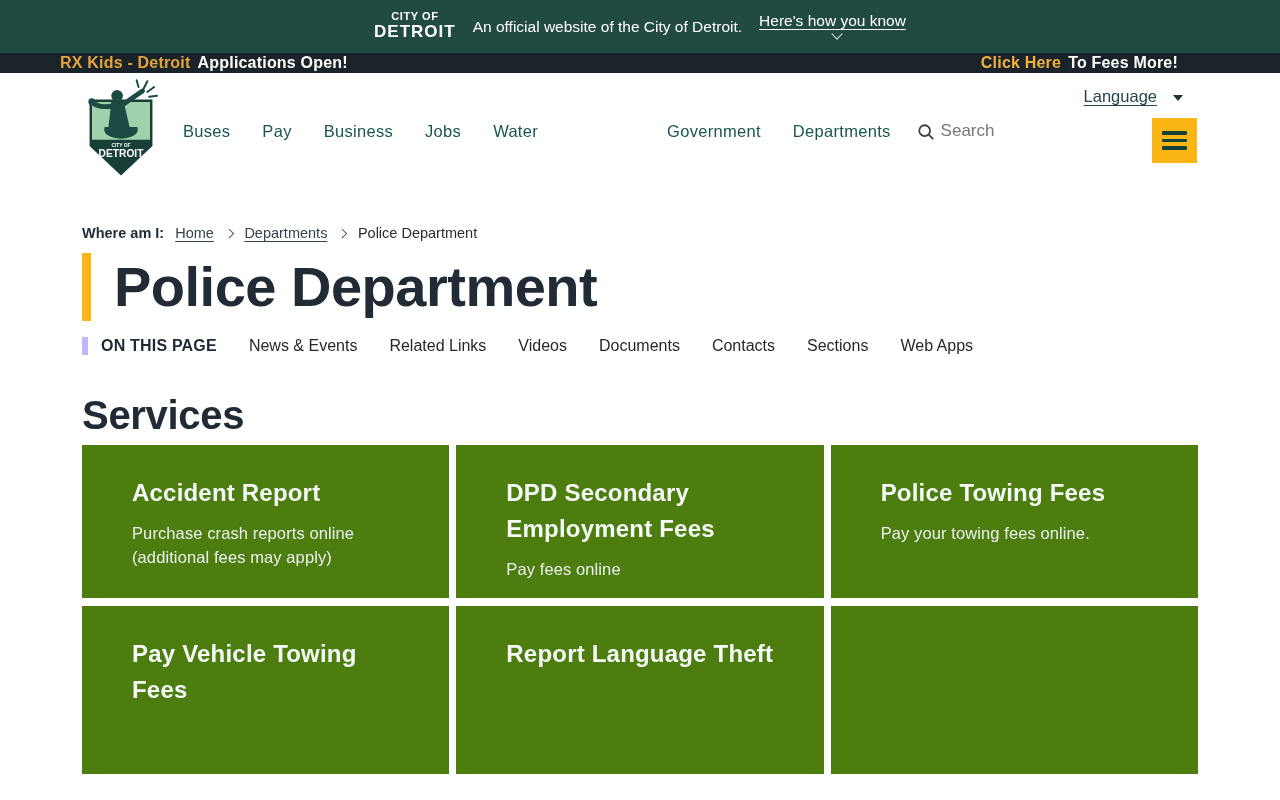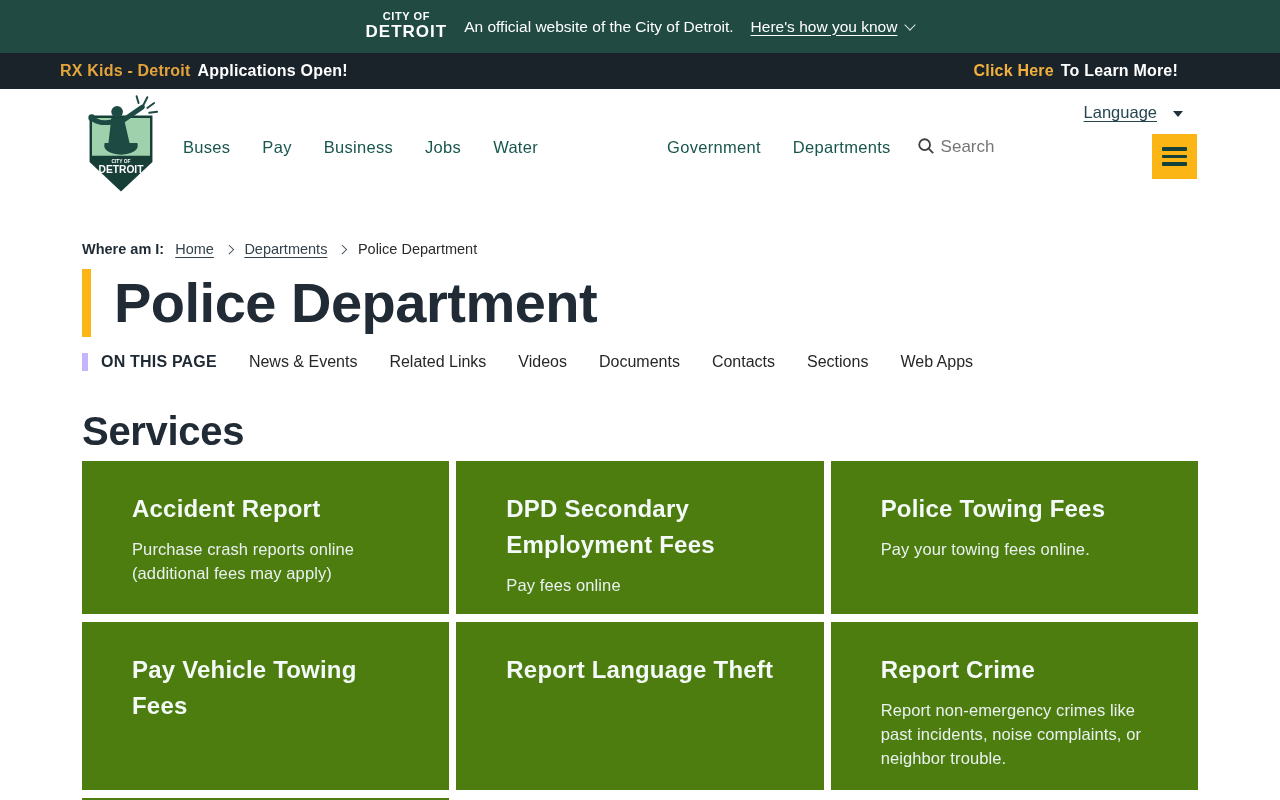--- a/index.html
+++ b/index.html
@@ -14,44 +14,44 @@
 
   
   .topbar {
     height: 53px; background: #204a42; color: #fff;
     display: flex; align-items: center; justify-content: center; gap: 17px;
   }
   .tb-logo { text-align: center; line-height: 1.08; }
   .tb-logo .l1 { font-size: 11px; font-weight: bold; letter-spacing: .6px; }
   .tb-logo .l2 { font-size: 17px; font-weight: bold; letter-spacing: 1px; }
   .tb-text { font-size: 15.5px; }
-  .tb-link { font-size: 15.5px; color: #fff; text-decoration: underline; text-underline-offset: 3px; display: inline-flex; align-items: center; }
+  .tb-link { font-size: 15.5px; color: #fff; text-decoration: underline; text-underline-offset: 3px; display: inline-flex; align-items: center; flex-direction: column; }
   .chev-down {
     width: 8px; height: 8px; display: inline-block; margin-left: 9px; margin-bottom: 3px;
     border-right: 1.5px solid #d7e4e0; border-bottom: 1.5px solid #d7e4e0;
     transform: rotate(45deg);
   }
 
   
   .banner {
-    height: 36px; background: #1a232a; color: #fff;
+    height: 20px; background: #1a232a; color: #fff;
     display: flex; align-items: center; justify-content: space-between;
     padding: 0 102px 0 60px; font-size: 16px; font-weight: 600; letter-spacing: .2px;
   }
   .banner .hl-orange { color: #e3a439; margin-right: 7px; }
   .banner .hl-yellow { color: #f2b13d; margin-right: 7px; padding-left: 42px; }
 
   
   .header { position: relative; height: 112px; background: #fff; }
   .header-inner { display: flex; align-items: center; height: 100%; padding: 0 82px; }
   .logo { width: 78px; height: 98px; margin-top: 2px; flex: 0 0 auto; }
   .mainnav { display: flex; align-items: center; gap: 32px; margin-left: 23px; margin-top: 4px; }
   .mainnav a { font-size: 16.5px; color: #19564e; letter-spacing: .3px; }
   .mainnav a.gap-left { margin-left: 97px; }
-  .search { display: flex; align-items: flex-start; gap: 6px; margin-left: 26px; margin-top: 4px; color: #767676; font-size: 17px; cursor: pointer; }
+  .search { display: flex; align-items: flex-end; gap: 6px; margin-left: 26px; margin-top: 4px; color: #767676; font-size: 17px; cursor: pointer; }
   .language {
     position: absolute; top: 14px; right: 97px;
     font-size: 16.5px; color: #26464f; display: flex; align-items: center; gap: 16px; cursor: pointer;
   }
   .language .lbl { text-decoration: underline; text-underline-offset: 3px; }
   .caret-down { width: 0; height: 0; border-left: 5px solid transparent; border-right: 5px solid transparent; border-top: 6px solid #22303a; display: inline-block; margin-top: 2px; }
   .menu-btn {
     position: absolute; top: 45px; right: 83px; width: 45px; height: 45px;
     background: #fbb616; border: none; cursor: pointer;
     display: flex; flex-direction: column; align-items: center; justify-content: center; gap: 4px;
@@ -107,21 +107,21 @@
     <span>Here's how you know</span>
     <span class="chev-down"></span>
   </a>
 </div>
 
 <div class="banner">
   <div>
     <a class="hl-orange">RX Kids - Detroit</a><span>Applications Open!</span>
   </div>
   <div>
-    <a class="hl-yellow">Click Here</a><span>To Learn More!</span>
+    <a class="hl-yellow">Click Here</a><span>To Fees More!</span>
   </div>
 </div>
 
 <header class="header">
   <div class="header-inner">
     <a style="flex:0 0 auto;">
       <svg class="logo" viewBox="0 0 80 100">
 
         <g stroke="#1d4a42" stroke-width="2" stroke-linecap="round">
           <line x1="63" y1="10" x2="67" y2="2"></line>
@@ -221,22 +221,18 @@
     </div>
     <div class="card">
       <h3>Pay Vehicle Towing Fees</h3>
       <p></p>
     </div>
     <div class="card">
       <h3>Report Language Theft</h3>
       <p></p>
     </div>
     <div class="card">
-      <h3>Report Crime</h3>
-      <p>Report non-emergency crimes like past incidents, noise complaints, or neighbor trouble.</p>
-    </div>
-    <div class="card">
       <h3></h3>
       <p></p>
     </div>
   </div>
 
 </main>
 
 </body></html>

